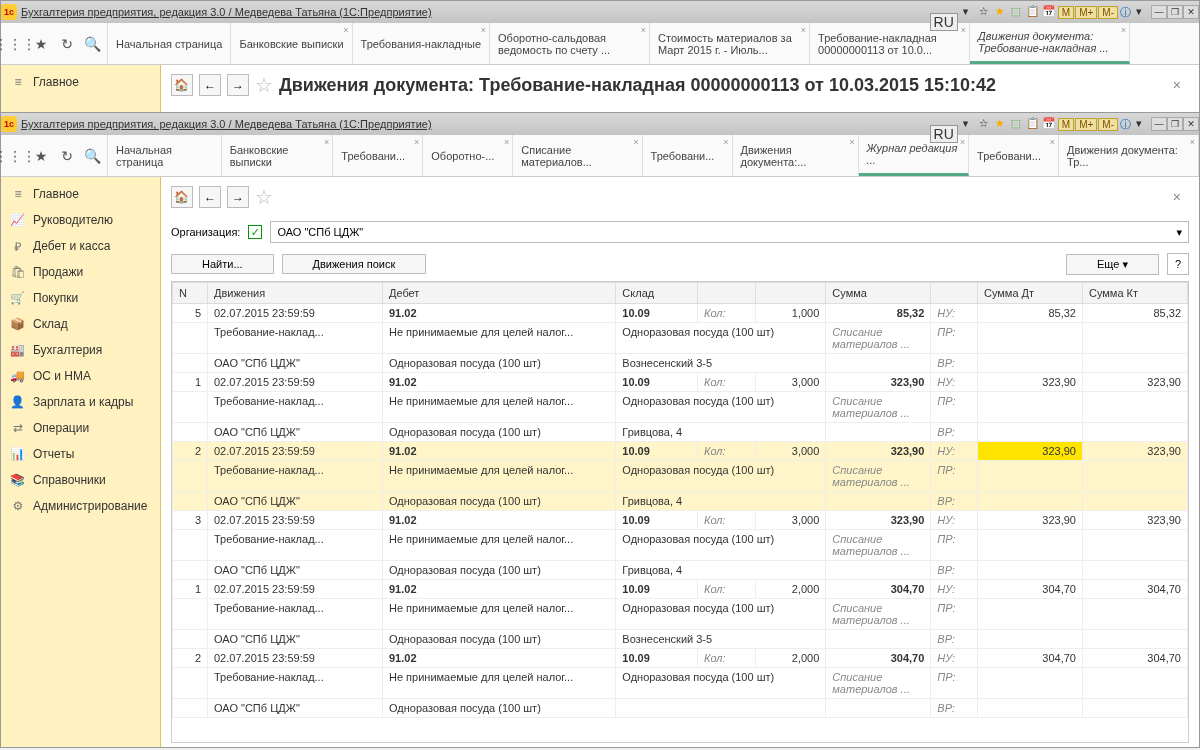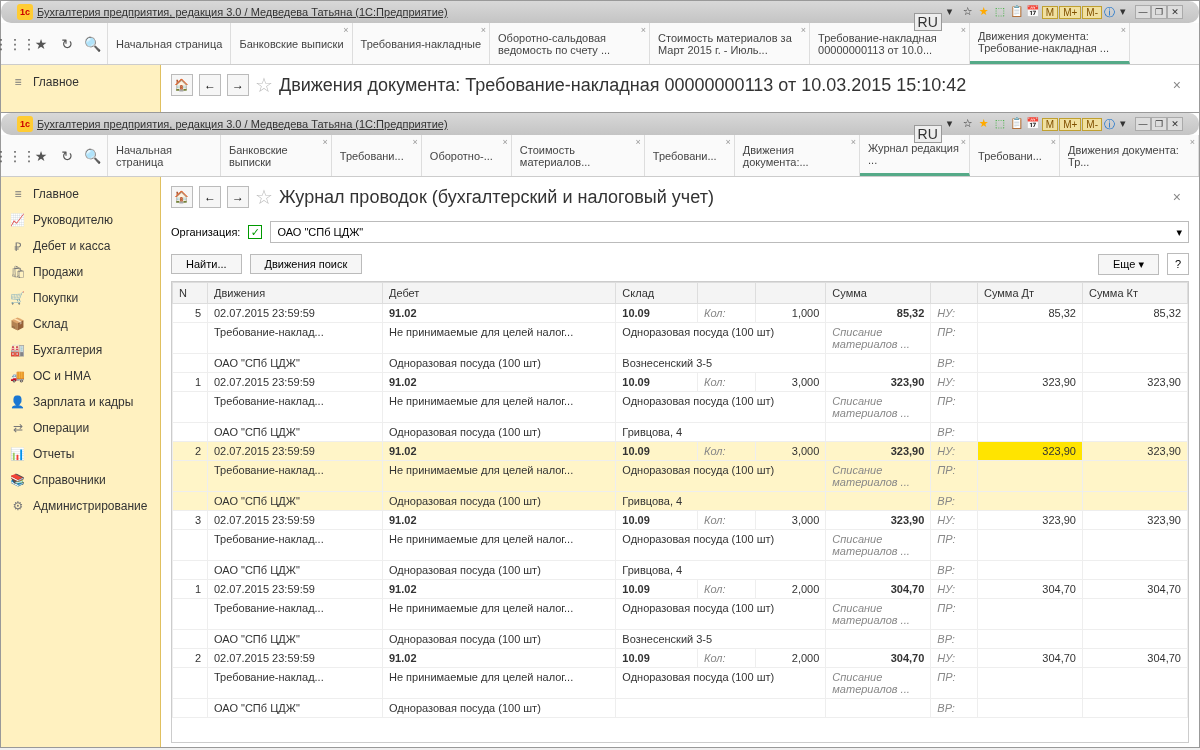--- a/index.html
+++ b/index.html
@@ -1,46 +1,46 @@
 <!DOCTYPE html>
 <html><head>
 <meta charset="utf-8">
 <style>
 * { box-sizing: border-box; margin: 0; padding: 0; font-family: Arial, sans-serif; }
 body { font-size: 11px; background: #f0f0f0; overflow: hidden; }
 .win { border: 1px solid #999; background: #fff; }
-.titlebar { height: 22px; background: linear-gradient(#d8d8d8,#c4c4c4); display: flex; align-items: center; padding: 0 16px; font-size: 11px; color: #333; border-radius: 10px; }
+.titlebar { height: 22px; background: linear-gradient(#d8d8d8,#c4c4c4); display: flex; align-items: center; padding: 0 0; font-size: 11px; color: #333; }
 .titlebar .logo { width: 16px; height: 16px; background: #fc3; border-radius: 3px; margin-right: 4px; display: inline-flex; align-items: center; justify-content: center; font-size: 9px; font-weight: bold; color: #c00; }
 .titlebar .caption { flex: 1; text-decoration: underline; }
 .titlebar .sbtn { width: 16px; height: 14px; background: #ddd; border: 1px solid #aaa; display: inline-flex; align-items: center; justify-content: center; font-size: 9px; cursor: pointer; }
 .ru-badge { background: #eee; border: 1px solid #999; padding: 0 3px; font-size: 14px; margin-right: 4px; margin-top: 20px; }
 .mbtn { background: #f0e0a0; border: 1px solid #c0a030; padding: 0 3px; font-size: 10px; margin-right: 1px; color: #805000; }
 .sicon { width: 14px; height: 14px; display: inline-block; margin: 0 1px; }
 .tabstrip { height: 42px; background: #fafafa; border-bottom: 1px solid #ccc; display: flex; }
 .tabtools { display: flex; align-items: center; padding: 0 6px; gap: 10px; border-right: 1px solid #ddd; }
 .ticon { width: 16px; height: 16px; color: #555; cursor: pointer; display: inline-flex; align-items: center; justify-content: center; font-size: 14px; }
 .tabs { display: flex; flex: 1; overflow: hidden; }
 .tab { border-right: 1px solid #ddd; padding: 4px 8px; min-width: 90px; max-width: 160px; font-size: 11px; color: #444; position: relative; cursor: pointer; display: flex; flex-direction: column; justify-content: center; }
 .tab .x { position: absolute; top: 2px; right: 3px; font-size: 9px; color: #999; }
-.tab.active { border-bottom: 3px solid #5a8; }
+.tab.active { border-bottom: 3px solid #5a8; font-style: italic; }
 .mainrow { display: flex; height: calc(100% - 64px); }
 .sidebar { width: 160px; background: #fff1c0; border-right: 1px solid #e0c060; padding: 4px 0; }
 .sitem { display: flex; align-items: center; padding: 6px 10px; gap: 8px; color: #333; cursor: pointer; font-size: 12px; }
 .sicon2 { width: 14px; height: 14px; color: #777; display: inline-flex; align-items: center; justify-content: center; }
 .content { flex: 1; background: #fff; display: flex; flex-direction: column; overflow: hidden; }
 .hdrrow { display: flex; align-items: center; padding: 8px 10px; gap: 6px; }
 .navbtn { width: 22px; height: 22px; border: 1px solid #bbb; background: #f6f6f6; display: inline-flex; align-items: center; justify-content: center; cursor: pointer; font-size: 12px; }
 .star { font-size: 20px; color: #bbb; cursor: pointer; }
-.pagetitle { font-size: 18px; color: #333; }
+.pagetitle { font-size: 18px; color: #333; font-weight: bold; }
 .closex { margin-left: auto; font-size: 14px; color: #888; cursor: pointer; padding: 0 8px; }
 .orgrow { display: flex; align-items: center; padding: 4px 10px; gap: 8px; }
 .chk { width: 14px; height: 14px; border: 1px solid #090; display: inline-flex; align-items: center; justify-content: center; color: #090; font-size: 11px; }
 .orginput { flex: 1; border: 1px solid #bbb; height: 22px; padding: 0 6px; display: flex; align-items: center; justify-content: space-between; }
 .toolrow { display: flex; align-items: center; padding: 6px 10px; gap: 8px; }
-.btn { border: 1px solid #bbb; background: #f6f6f6; padding: 3px 14px; cursor: pointer; font-size: 11px; }
+.btn { border: 1px solid #bbb; background: #f6f6f6; padding: 3px 30px; cursor: pointer; font-size: 11px; }
 .spacer { flex: 1; }
 .qbtn { border: 1px solid #bbb; width: 22px; height: 22px; display: inline-flex; align-items: center; justify-content: center; cursor: pointer; }
 .tblwrap { flex: 1; overflow: auto; border-top: 1px solid #ccc; margin: 0 10px 4px 10px; border: 1px solid #ccc; }
 table { border-collapse: collapse; width: 100%; font-size: 11px; }
 th { background: #f4f4f4; border: 1px solid #ddd; padding: 4px 6px; text-align: left; font-weight: normal; color: #333; position: sticky; top: 0; }
 td { border: 1px solid #eee; padding: 3px 6px; color: #333; vertical-align: top; height: 18px; }
 .num { text-align: right; }
 .lbl { color: #888; font-style: italic; }
 tr.hl td { background: #fff5c8; }
 .hlcell { background: #ffe400 !important; }
@@ -165,21 +165,21 @@
         </div>
         <div class="tab">
           <span>Требовани...</span>
           <span class="x">×</span>
         </div>
         <div class="tab">
           <span>Оборотно-...</span>
           <span class="x">×</span>
         </div>
         <div class="tab">
-          <span>Стоимость материалов...</span>
+          <span>Списание материалов...</span>
           <span class="x">×</span>
         </div>
         <div class="tab">
           <span>Требовани...</span>
           <span class="x">×</span>
         </div>
         <div class="tab">
           <span>Движения документа:...</span>
           <span class="x">×</span>
         </div>
@@ -251,21 +251,20 @@
           <span class="sicon2">⚙</span>
           <span>Администрирование</span>
         </div>
       </div>
     <div class="content">
       <div class="hdrrow">
         <span class="navbtn">🏠</span>
         <span class="navbtn">←</span>
         <span class="navbtn">→</span>
         <span class="star">☆</span>
-        <span class="pagetitle">Журнал проводок (бухгалтерский и налоговый учет)</span>
         <span class="closex">×</span>
       </div>
       <div class="orgrow">
         <span>Организация:</span>
         <span class="chk">✓</span>
         <div class="orginput">
           <span>ОАО "СПб ЦДЖ"</span>
           <span>▾</span>
         </div>
       </div>

